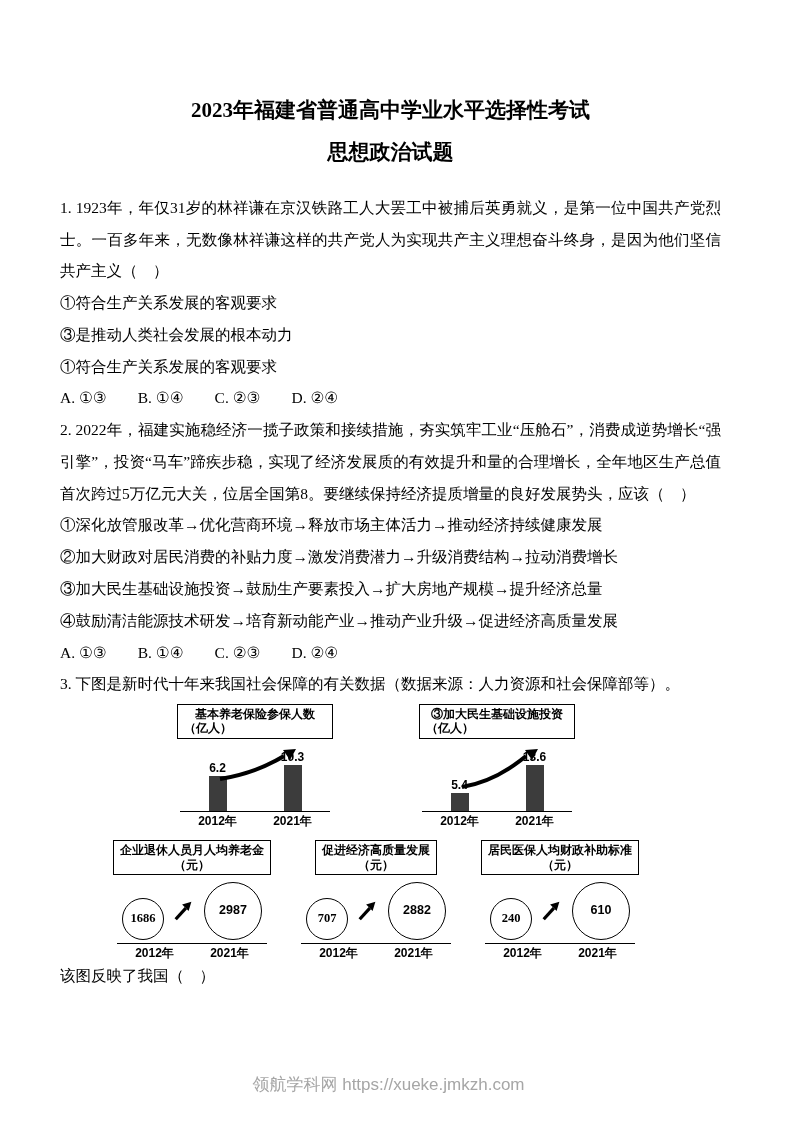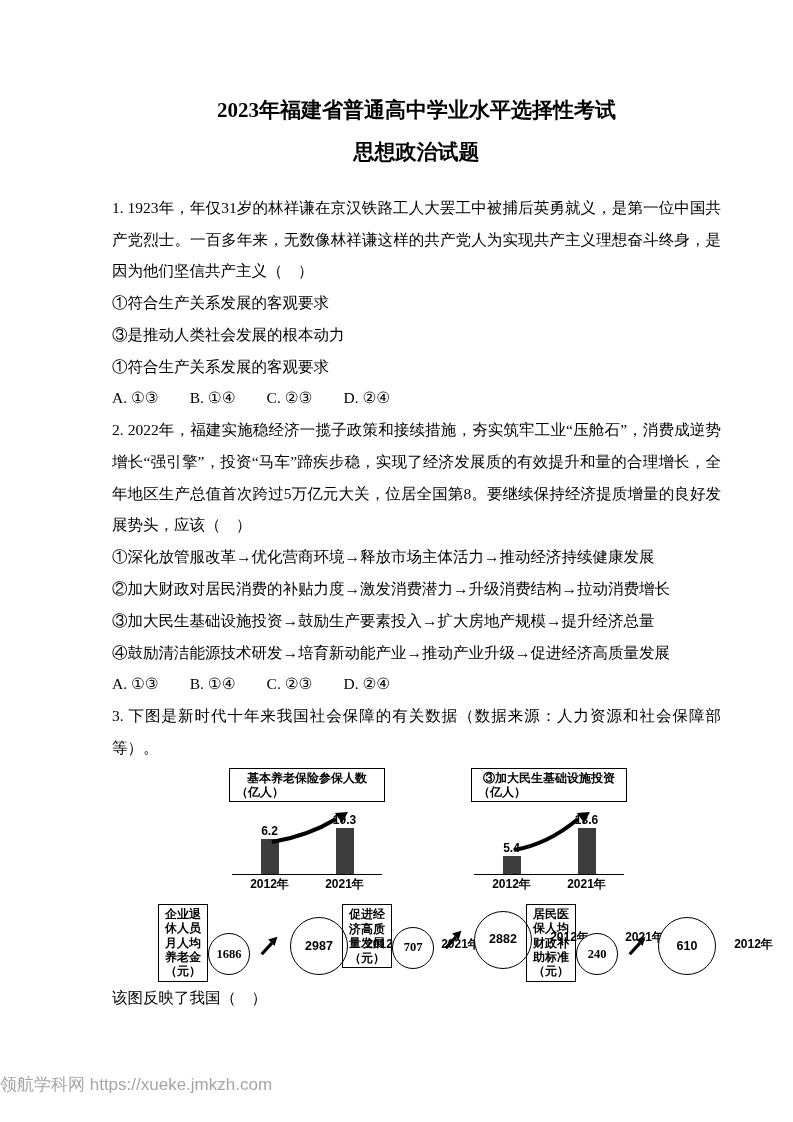--- a/index.html
+++ b/index.html
@@ -4,21 +4,21 @@
 <style>
   html, body { margin: 0; padding: 0; }
   body {
     width: 793px; height: 1122px;
     background: #ffffff;
     color: #000;
     font-family: "Liberation Serif", serif;
     position: relative;
     overflow: hidden;
   }
-  .page { position: absolute; inset: 0; padding: 96px 72px 0 112px; }
+  .page { position: absolute; inset: 0; padding: 96px 72px 0 60px; }
 
   .title, .subtitle {
     font-size: 21px; font-weight: bold; text-align: center;
     margin: 0; line-height: 1.4;
   }
   .subtitle { margin-top: 13px; }
 
   .content {
     margin-top: 24px;
     font-size: 15.5px;
@@ -55,38 +55,39 @@
   .plot { position: relative; display: flex; align-items: flex-end; justify-content: center; height: 66px; margin-top: 6px; width: 150px; }
   .col { width: 75px; display: flex; flex-direction: column; align-items: center; }
   .bar { width: 18px; background: #3c3c3c; }
   .val { font-size: 12px; font-weight: bold; line-height: 1.1; margin-bottom: 1px; }
   .rise-arrow { position: absolute; left: 0; bottom: 2px; pointer-events: none; }
   .axis { width: 150px; border-top: 1.5px solid #000; }
   .yearrow { display: flex; width: 150px; margin-top: 2px; }
   .yearrow span { width: 75px; text-align: center; font-size: 12px; font-weight: bold; }
 
   
-  .cchart { display: flex; flex-direction: row; align-items: center; width: 172px; }
+  .cchart { display: flex; flex-direction: column; align-items: center; width: 172px; }
   .crow { display: flex; align-items: flex-end; justify-content: center; gap: 8px; height: 58px; margin-top: 7px; width: 100%; }
   .circ {
     border: 1.5px solid #000; border-radius: 50%;
     display: flex; align-items: center; justify-content: center;
     font-size: 12.5px; font-weight: bold; background: #fff;
   }
   .circ.sm { width: 40px; height: 40px; font-family: Liberation Serif, serif; }
   .circ.lg { width: 56px; height: 56px; }
   .mini-arrow { align-self: center; margin-bottom: 2px; }
   .axis-c { width: 150px; border-top: 1.5px solid #000; margin-top: 3px; }
   .yearrow-c { display: flex; width: 150px; margin-top: 2px; }
   .yearrow-c span { width: 75px; text-align: center; font-size: 12px; font-weight: bold; }
 
   .tail { margin-top: 16px; }
 
   .watermark {
     position: absolute; left: 0; right: 16px; bottom: 26px;
+    text-align: center;
     font-family: "Liberation Sans", sans-serif;
     font-size: 17px;
     color: #a6a6a6;
   }
 </style>
 </head>
 <body style="color: rgb(0, 0, 0);">
 
 <div class="page">
 

